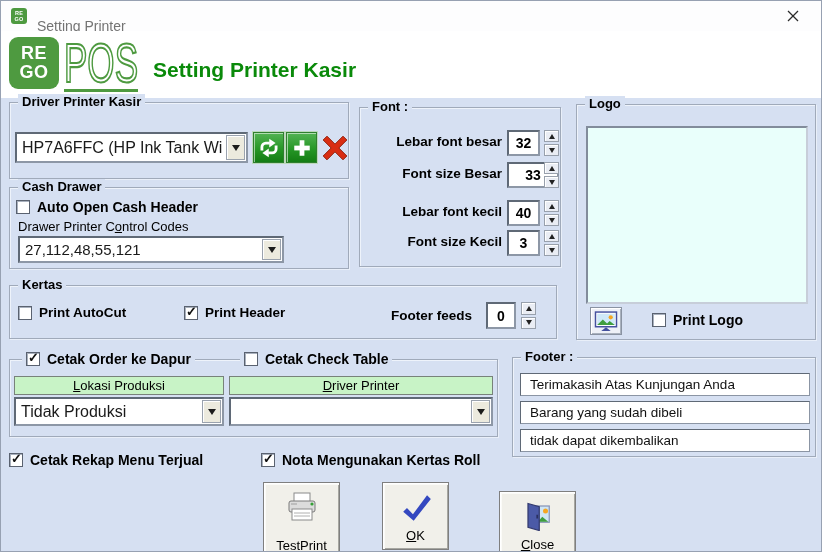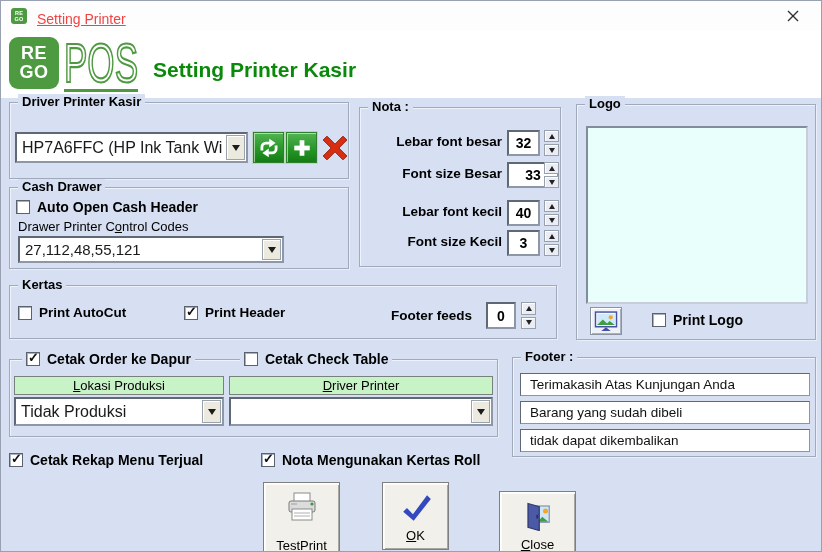--- a/index.html
+++ b/index.html
@@ -6,21 +6,21 @@
   html,body { background:#e8e8e8; }
   body { font-family:"Liberation Sans", sans-serif; }
   .dialog { position:relative; width:822px; height:552px; background:#d6e0f2;
             border:1px solid #97a1b2; overflow:hidden; }
 
   
   .titlebar { position:absolute; left:0; top:0; width:100%; height:30px; background:#fdfdfe; }
   .appicon { position:absolute; left:10px; top:7px; width:16px; height:16px; background:#4e9a40;
              border-radius:3px; display:flex; flex-direction:column; align-items:center; justify-content:center; }
   .appicon span { color:#fff; font-weight:bold; font-size:5.5px; line-height:6px; letter-spacing:.3px; }
-  .wtitle { position:absolute; left:36px; top:10px; font-size:14px; color:#ef4444;text-decoration:underline; }
+  .wtitle { position:absolute; left:36px; top:17px; font-size:14px; color:#737373;text-decoration:underline; }
   .wclose { position:absolute; right:6px; top:0; width:44px; height:30px; display:flex; align-items:center; justify-content:center; }
 
   
   .band { position:absolute; left:0; top:30px; width:100%; height:67px; background:#ffffff; }
   .logosq { position:absolute; left:8px; top:6px; width:50px; height:52px; background:#4e9a40; border-radius:9px;
             display:flex; flex-direction:column; align-items:center; justify-content:center; }
   .logosq span { color:#fff; font-weight:bold; font-size:18px; line-height:19px; letter-spacing:.5px; }
   .logopos { position:absolute; left:60px; top:4px; }
   .ptitle { position:absolute; left:152px; top:27px; font-size:21px; font-weight:bold; color:#0a8a0a; }
 
@@ -142,21 +142,21 @@
     <span class="plainlbl" style="left:8px; top:31px;">Drawer Printer C<u>o</u>ntrol Codes</span>
     <div class="combo" style="left:8px; top:48px; width:266px; height:27px;">
       <div class="tx" style="font-size:15px;">27,112,48,55,121</div>
       <div class="db">
           <i class="tri"></i>
         </div>
     </div>
   </div>
 
   <div class="g" style="left:358px; top:106px; width:202px; height:160px;">
-    <span class="gcap">Nota :</span>
+    <span class="gcap">Font :</span>
 
     <span class="flabel" style="left:2px; top:26px;">Lebar font besar</span>
     <div class="spinv" style="left:147px; top:22px; width:33px; height:26px;">32</div>
     <div class="spinb" style="left:184px; top:22px; width:15px; height:26px;">
       <div class="sb">
           <i class="tri-u"></i>
         </div>
       <div class="sb">
           <i class="tri-d"></i>
         </div>

